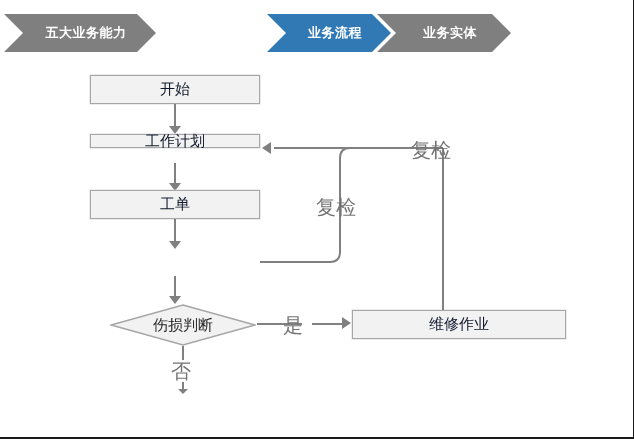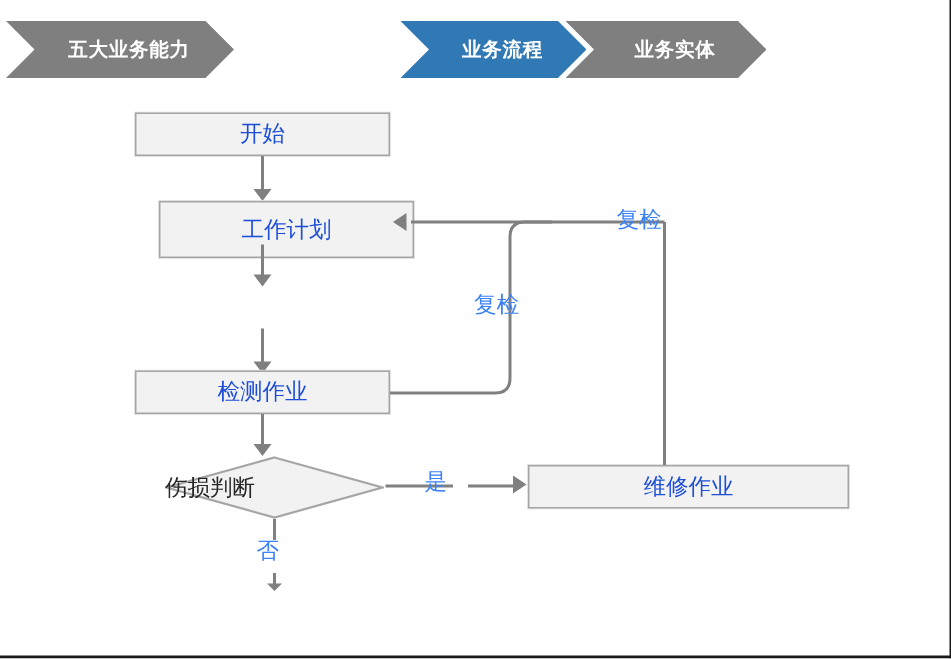--- a/index.html
+++ b/index.html
@@ -50,29 +50,29 @@
 
   
   .node {
     position: absolute;
     background: #f2f2f2;
     border: 1px solid #a6a6a6;
     box-shadow: 0 0 0 0.5px #d9d9d9;
     display: flex;
     align-items: center;
     justify-content: center;
-    color: #1d4ed8;
+    color: #0f172a;
     font-size: 15px;
     box-sizing: border-box;
   }
   .diamond-wrap {
     position: absolute;
     display: flex;
     align-items: center;
-    justify-content: flex-start;
+    justify-content: center;
   }
   .diamond-shape {
     position: absolute;
     left: 0; top: 0;
     width: 100%; height: 100%;
   }
   .diamond-label {
     position: relative;
     z-index: 2;
     font-size: 15px;
@@ -106,22 +106,22 @@
   }
   .arrow-right {
     position: absolute;
     width: 0; height: 0;
     border-top: 6px solid transparent;
     border-bottom: 6px solid transparent;
     border-left: 9px solid #808080;
   }
   .edge-label {
     position: absolute;
-    font-size: 15px;
-    color: #3b82f6;
+    font-size: 20px;
+    color: #737373;
     white-space: nowrap;
   }
   .rounded-path {
     position: absolute;
     fill: none;
     stroke: #808080;
     stroke-width: 2;
   }
 </style>
 </head>
@@ -141,34 +141,34 @@
     </div>
   </div>
 
   <div class="node" style="left:90px; top:75px; width:170px; height:29px;">
     <span>开始</span>
   </div>
 
   <div class="conn v" style="left:174px; top:104px; height:24px;"></div>
   <div class="arrow-down" style="left:169px; top:126px;"></div>
 
-  <div class="node" style="left:90px; top:134px; width:170px; height:38px;margin-left:16px;">
+  <div class="node" style="left:90px; top:134px; width:170px; height:14px;">
     <span>工作计划</span>
   </div>
 
   <div class="conn v" style="left:174px; top:163px; height:22px;"></div>
   <div class="arrow-down" style="left:169px; top:183px;"></div>
 
+  <div class="node" style="left:90px; top:190px; width:170px; height:29px;">
+    <span>工单</span>
+  </div>
 
   <div class="conn v" style="left:174px; top:219px; height:24px;"></div>
   <div class="arrow-down" style="left:169px; top:241px;"></div>
 
-  <div class="node" style="left:90px; top:247px; width:170px; height:29px;">
-    <span>检测作业</span>
-  </div>
 
   <div class="conn v" style="left:174px; top:276px; height:22px;"></div>
   <div class="arrow-down" style="left:169px; top:296px;"></div>
 
   <div class="diamond-wrap" style="left:110px; top:304px; width:146px; height:42px;">
     <svg class="diamond-shape" viewBox="0 0 146 42" preserveAspectRatio="none">
       <polygon points="73,1 145,21 73,41 1,21" fill="#f2f2f2" stroke="#a6a6a6" stroke-width="1.5"></polygon>
     </svg>
     <span class="diamond-label">伤损判断</span>
   </div>

